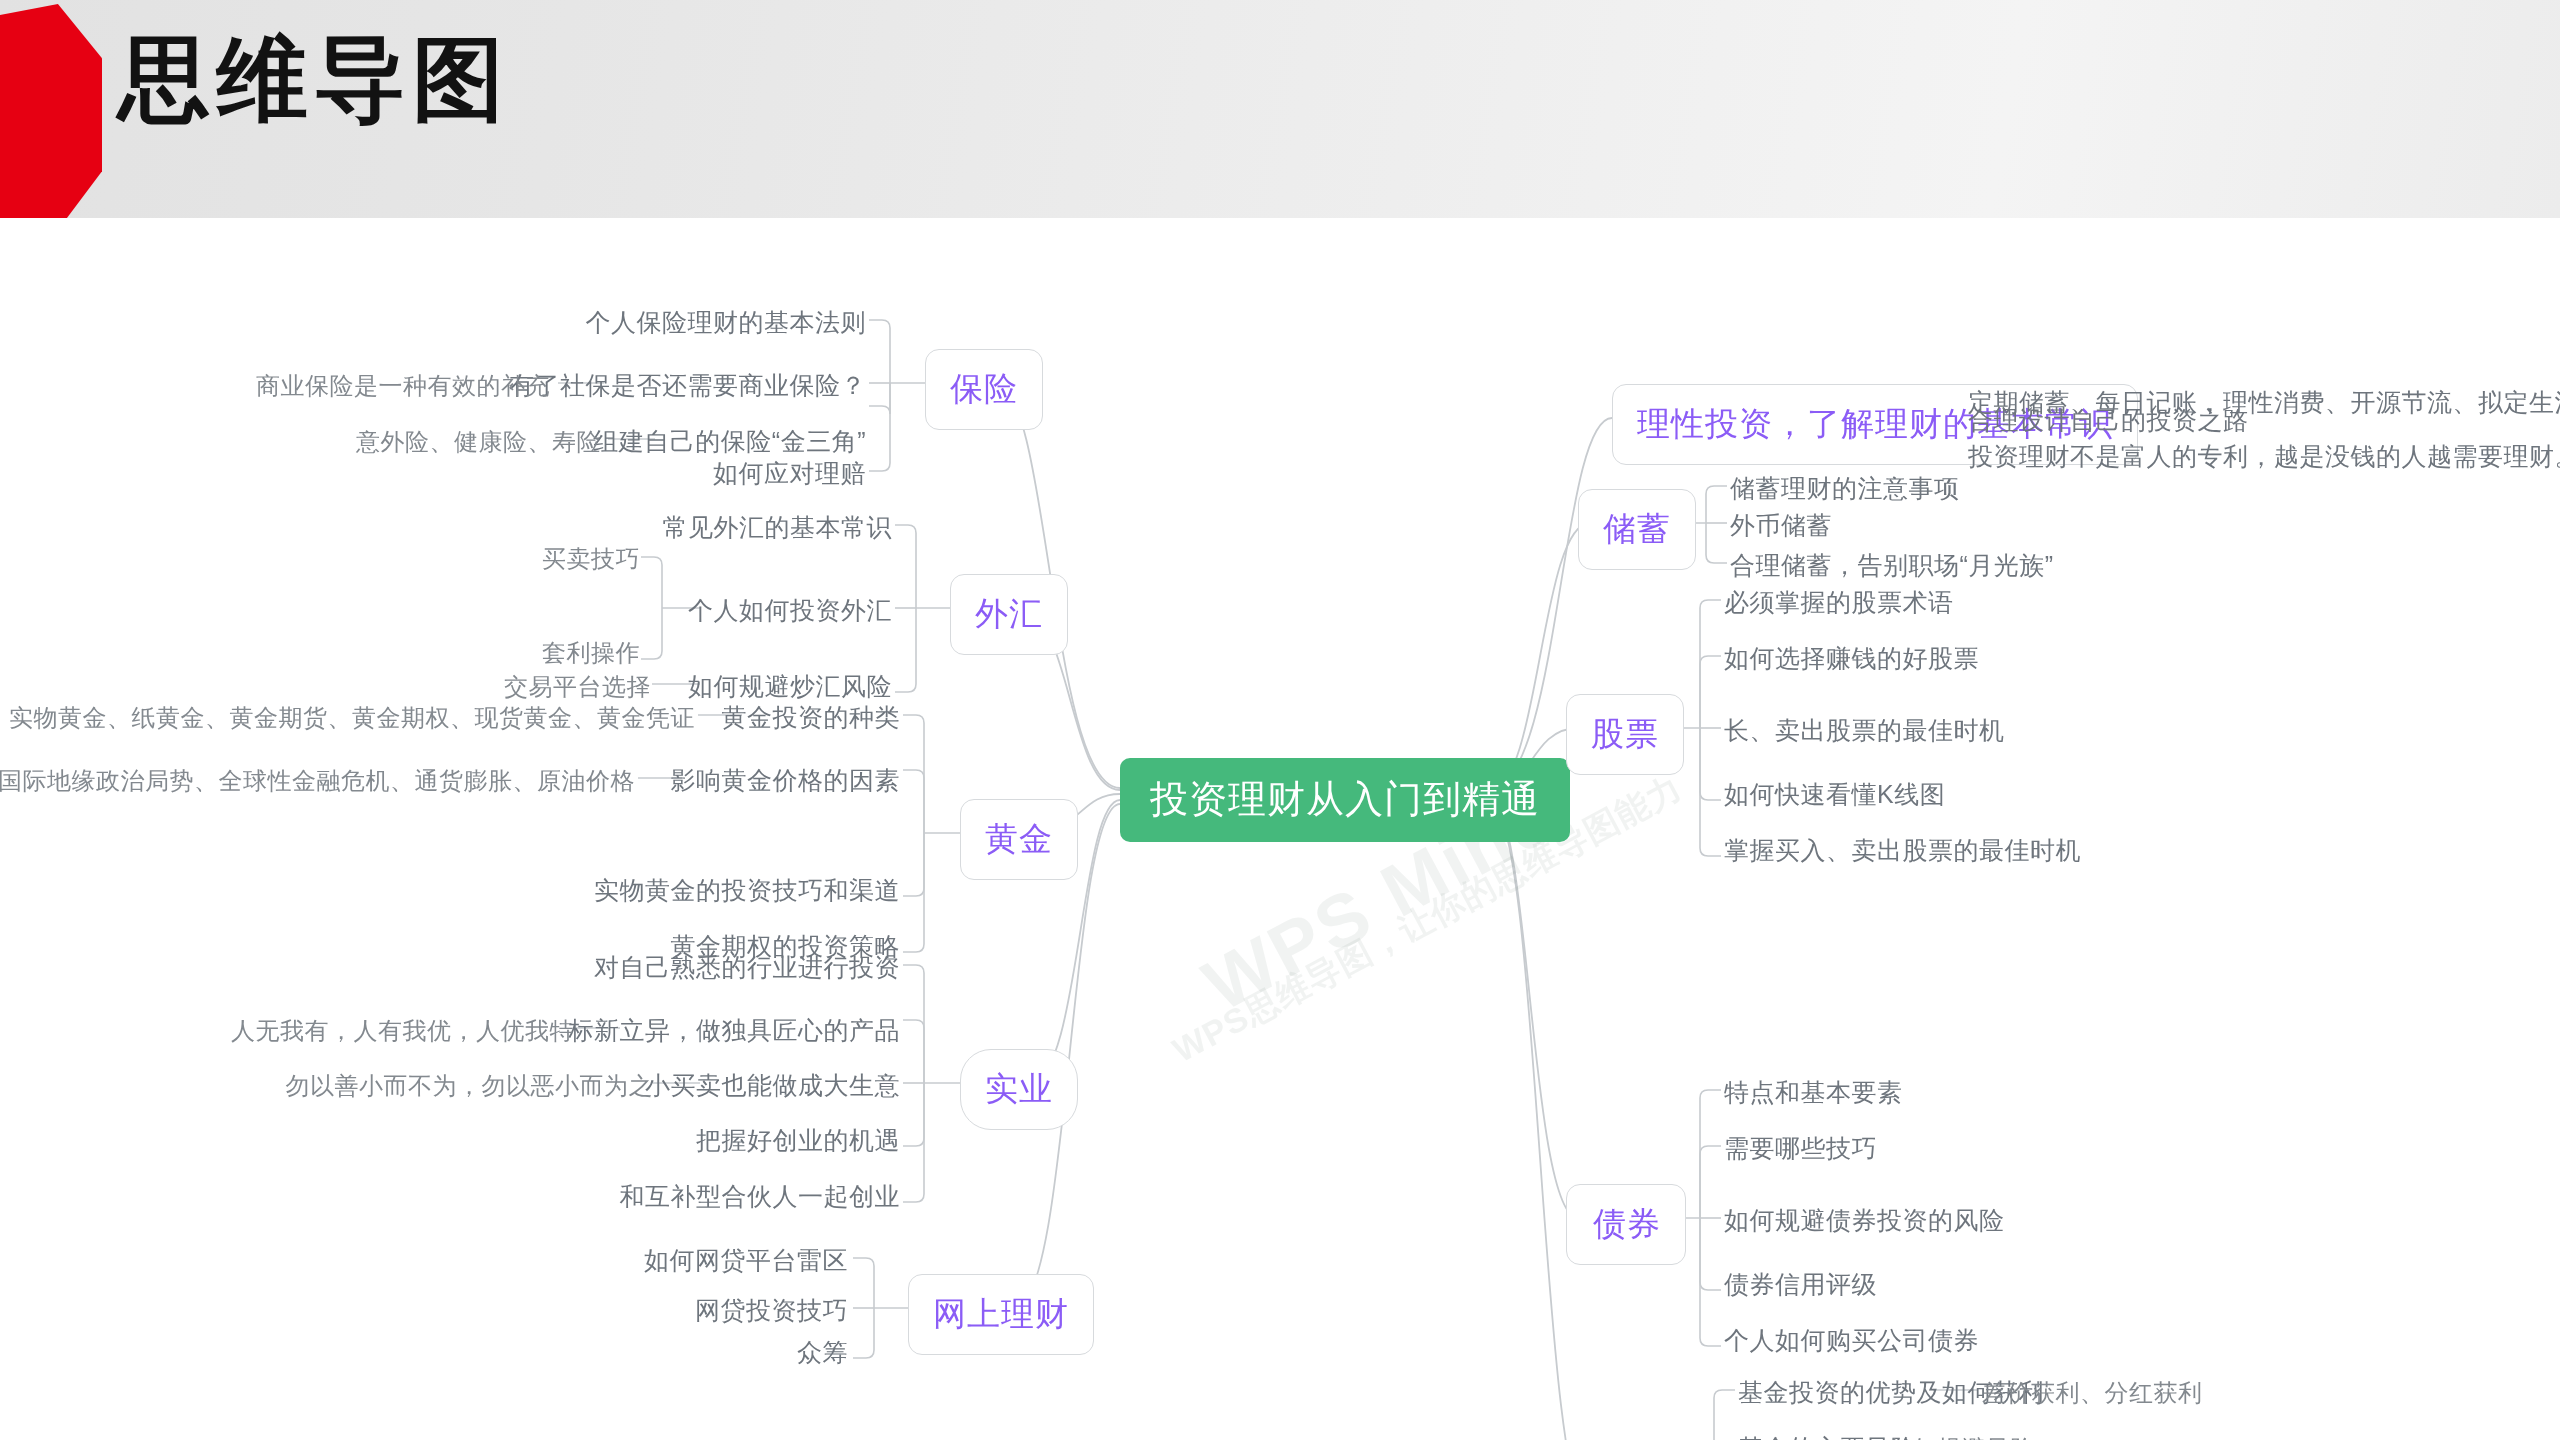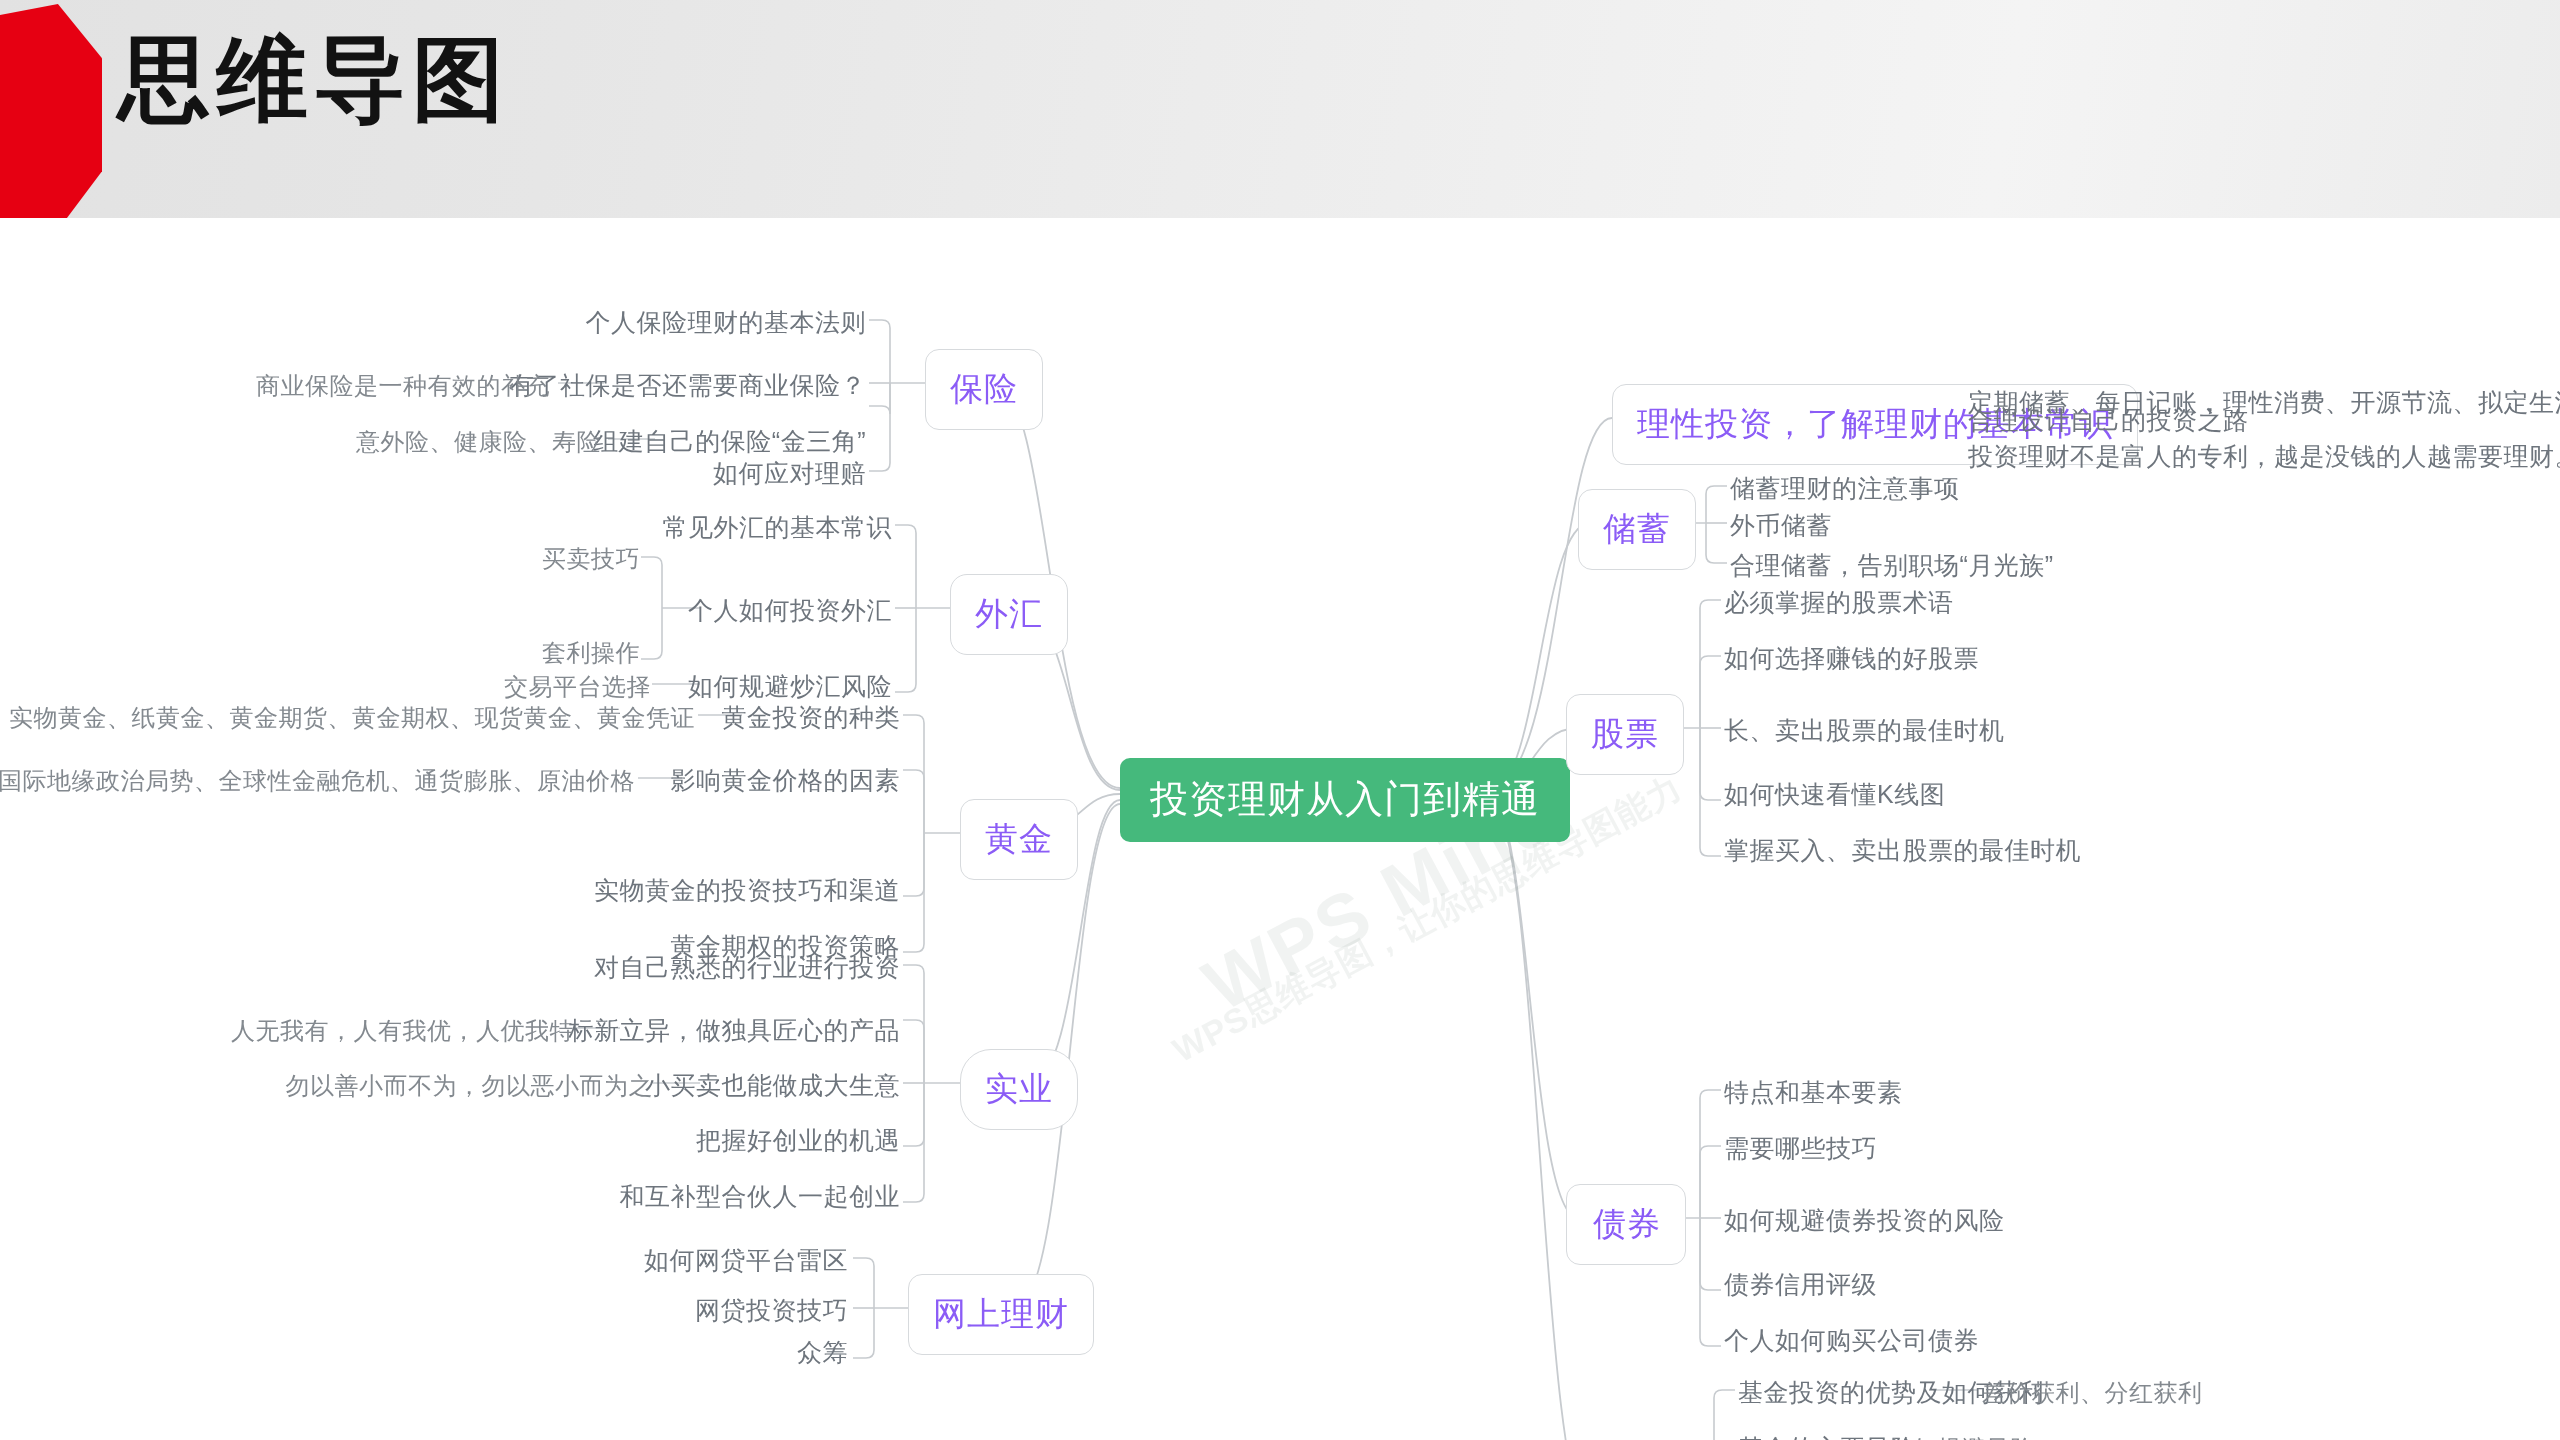--- a/index.html
+++ b/index.html
@@ -225,21 +225,21 @@
     <div class="node sub r" style="left:1888px; top:1219px;">如何规避风险</div>
 
     <div class="node branch" style="left:925px; top:131px;">保险</div>
     <div class="node leaf l" style="right:1694px; top:92px;">个人保险理财的基本法则</div>
     <div class="node leaf l" style="right:1694px; top:155px;">有了社保是否还需要商业保险？</div>
     <div class="node sub l" style="right:2010px; top:156px;">商业保险是一种有效的补充</div>
     <div class="node leaf l" style="right:1694px; top:211px;">组建自己的保险“金三角”</div>
     <div class="node sub l" style="right:1959px; top:212px;">意外险、健康险、寿险</div>
     <div class="node leaf l" style="right:1694px; top:243px;">如何应对理赔</div>
 
-    <div class="node branch" style="left:950px; top:356px;border-radius:17px;">外汇</div>
+    <div class="node branch" style="left:950px; top:356px;">外汇</div>
     <div class="node leaf l" style="right:1668px; top:297px;">常见外汇的基本常识</div>
     <div class="node leaf l" style="right:1668px; top:380px;">个人如何投资外汇</div>
     <div class="node sub l" style="right:1920px; top:329px;">买卖技巧</div>
     <div class="node sub l" style="right:1920px; top:423px;">套利操作</div>
     <div class="node leaf l" style="right:1668px; top:456px;">如何规避炒汇风险</div>
     <div class="node sub l" style="right:1909px; top:457px;">交易平台选择</div>
 
     <div class="node branch" style="left:960px; top:581px;">黄金</div>
     <div class="node leaf l" style="right:1660px; top:487px;">黄金投资的种类</div>
     <div class="node sub l" style="right:1865px; top:488px;">实物黄金、纸黄金、黄金期货、黄金期权、现货黄金、黄金凭证</div>

